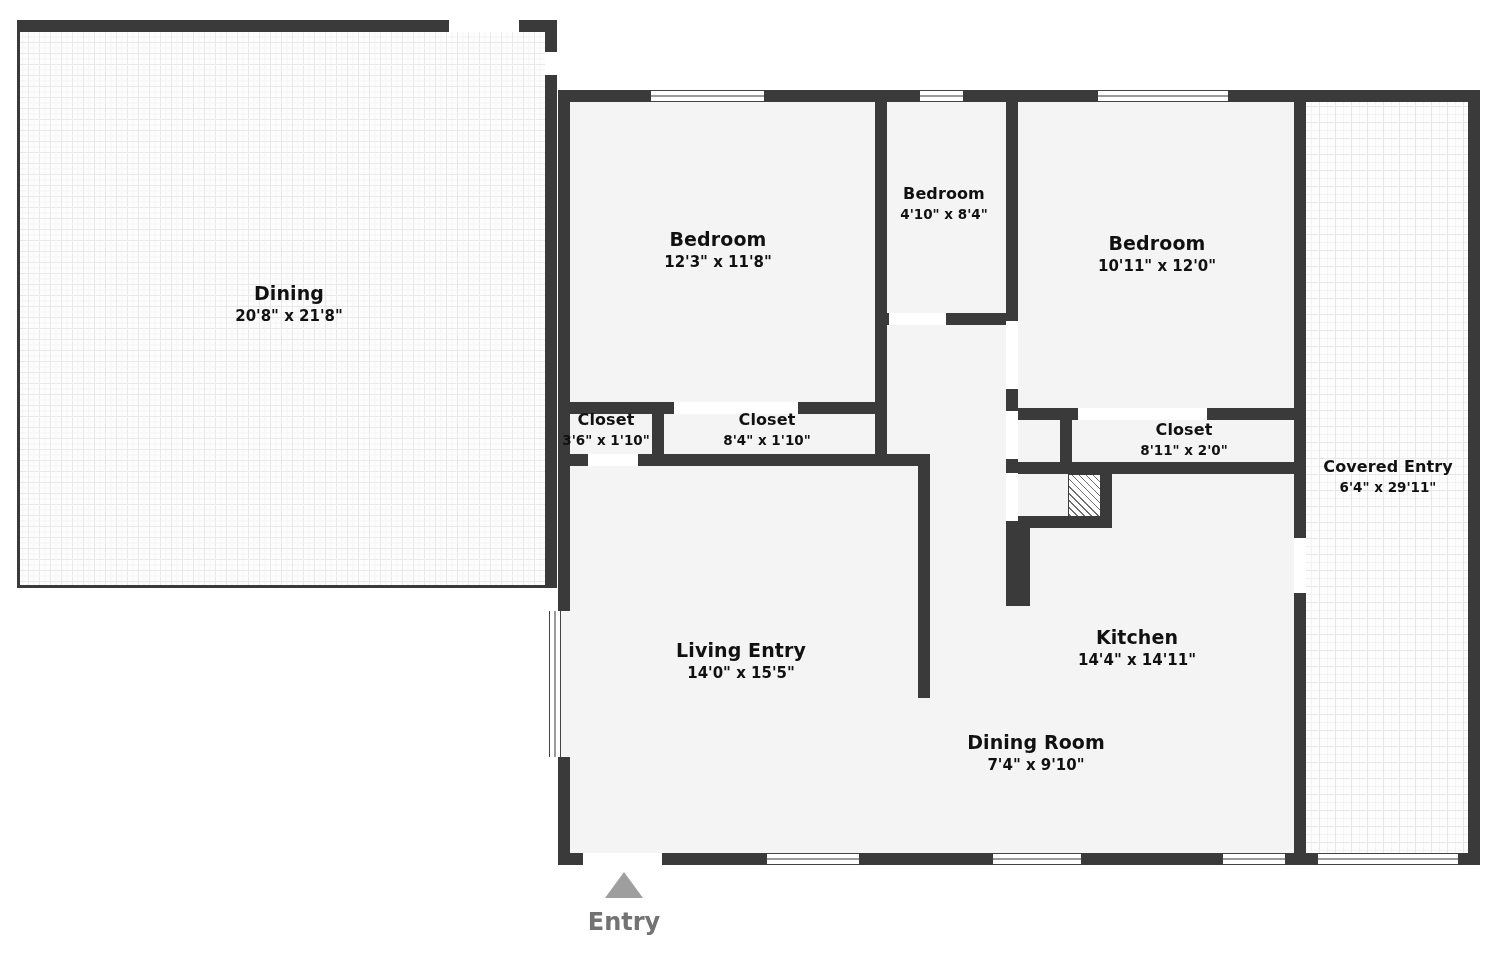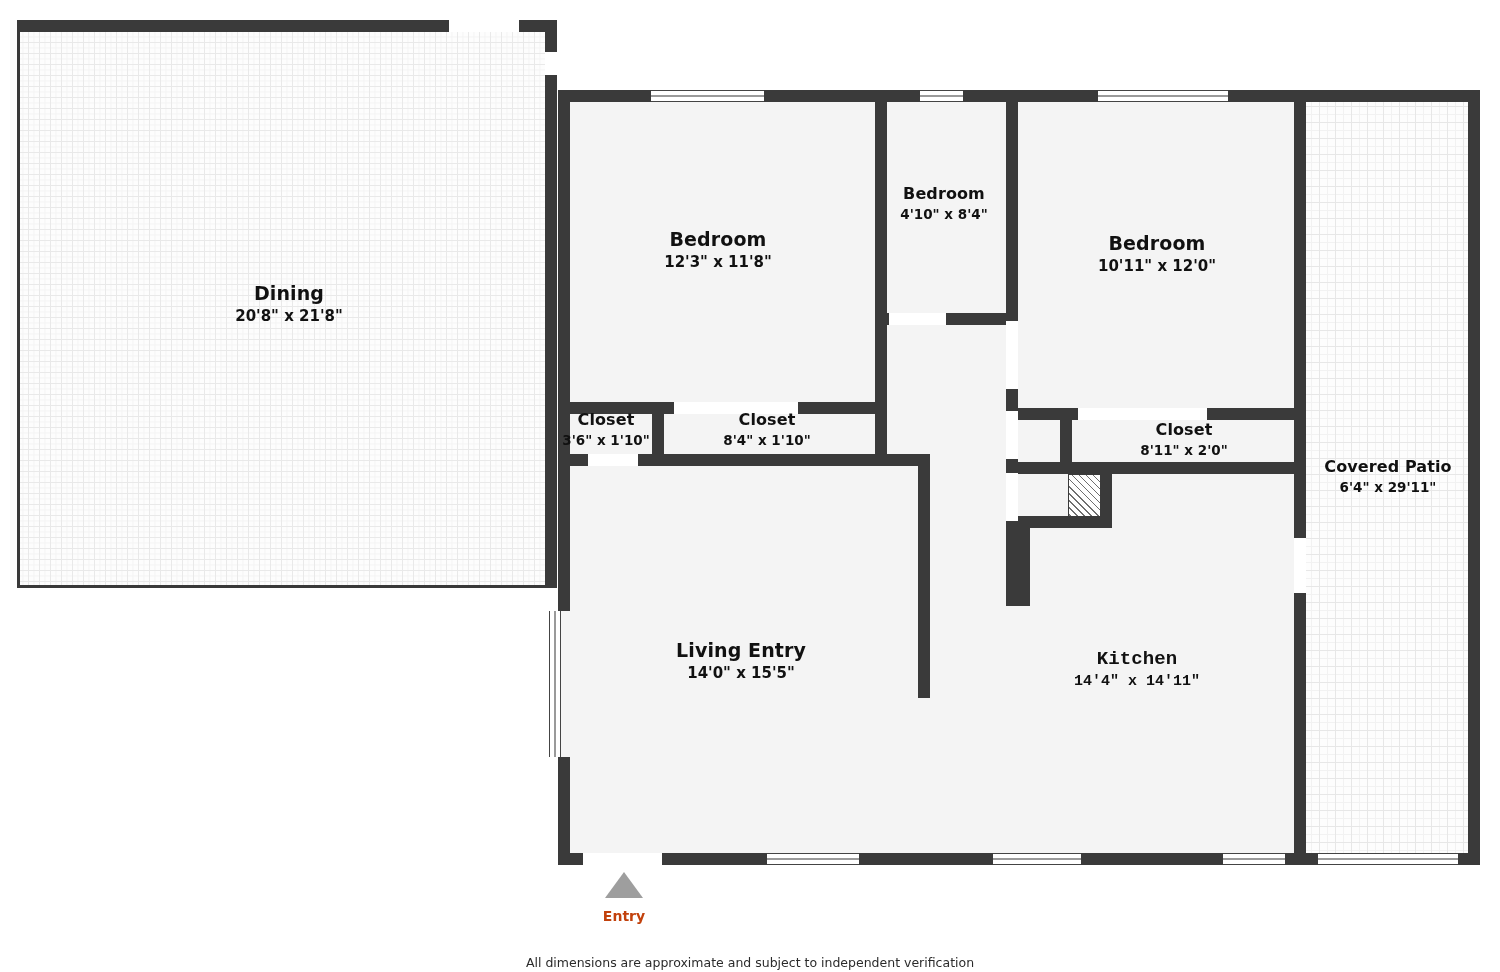--- a/index.html
+++ b/index.html
@@ -130,22 +130,22 @@
     position: absolute;
     width: 0;
     height: 0;
     border-left: 19px solid transparent;
     border-right: 19px solid transparent;
     border-bottom: 26px solid #9e9e9e;
   }
   .entry-text {
     position: absolute;
     font-weight: bold;
-    font-size: 14px;
-    color: #c2410c;
+    font-size: 24px;
+    color: #737373;
     transform: translateX(-50%);
     white-space: nowrap;
   }
   .disclaimer {
     position: absolute;
     font-size: 12.5px;
     color: #2b2b2b;
     transform: translateX(-50%);
     white-space: nowrap;
   }
@@ -285,33 +285,36 @@
     <span class="name">Closet</span>
     <span class="dim">8'4" x 1'10"</span>
   </div>
 
   <div class="label small" style="left:1184px; top:420px;">
     <span class="name">Closet</span>
     <span class="dim">8'11" x 2'0"</span>
   </div>
 
   <div class="label small" style="left:1388px; top:457px;">
-    <span class="name">Covered Patio</span>
+    <span class="name">Covered Entry</span>
     <span class="dim">6'4" x 29'11"</span>
   </div>
 
   <div class="label" style="left:741px; top:639px;">
     <span class="name">Living Entry</span>
     <span class="dim">14'0" x 15'5"</span>
   </div>
 
-  <div class="label" style="left:1137px; top:648px;font-family:Liberation Mono, monospace;">
+  <div class="label" style="left:1137px; top:626px;">
     <span class="name">Kitchen</span>
     <span class="dim">14'4" x 14'11"</span>
   </div>
 
+  <div class="label" style="left:1036px; top:731px;">
+    <span class="name">Dining Room</span>
+    <span class="dim">7'4" x 9'10"</span>
+  </div>
 
   <div class="entry-arrow" style="left:605px; top:872px;"></div>
   <div class="entry-text" style="left:624px; top:908px;">Entry</div>
 
-  <div class="disclaimer" style="left:750px; top:955px;">All dimensions are approximate and subject to independent verification</div>
 
 </div>
 
 </body></html>

